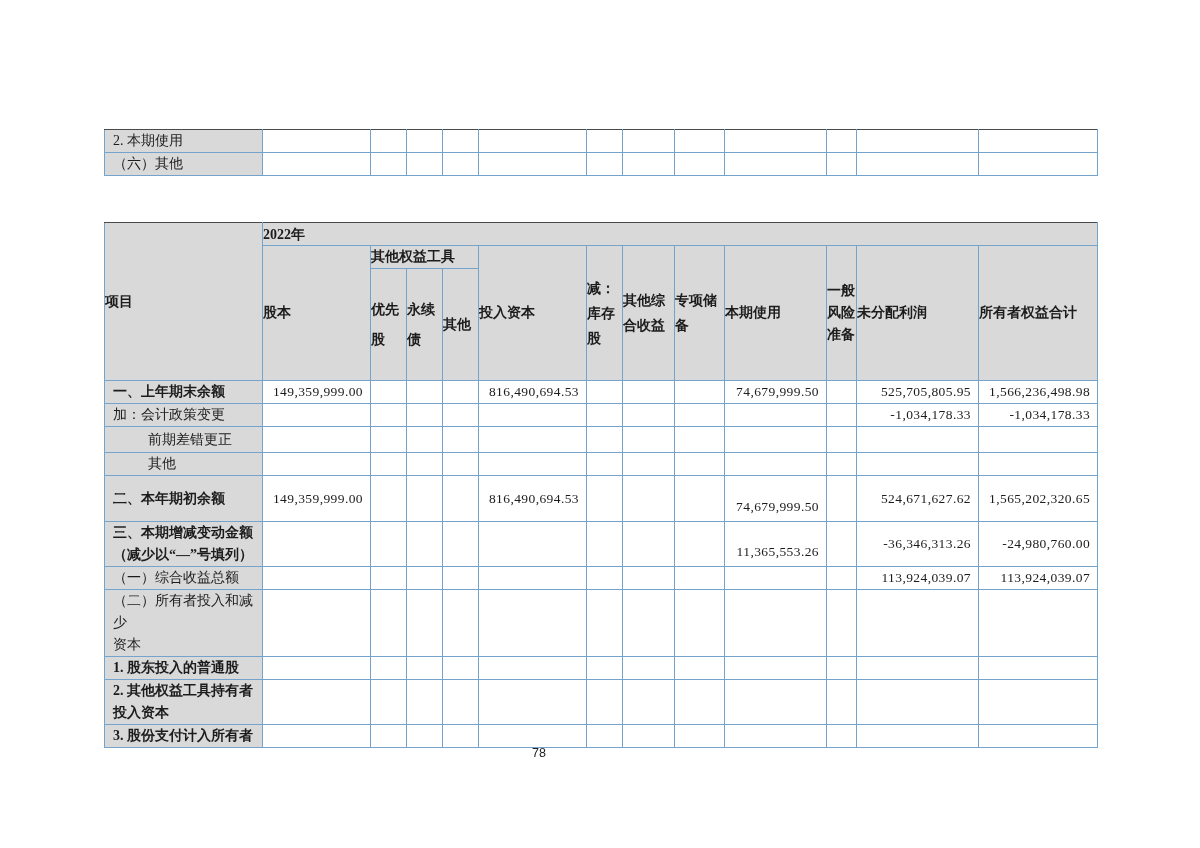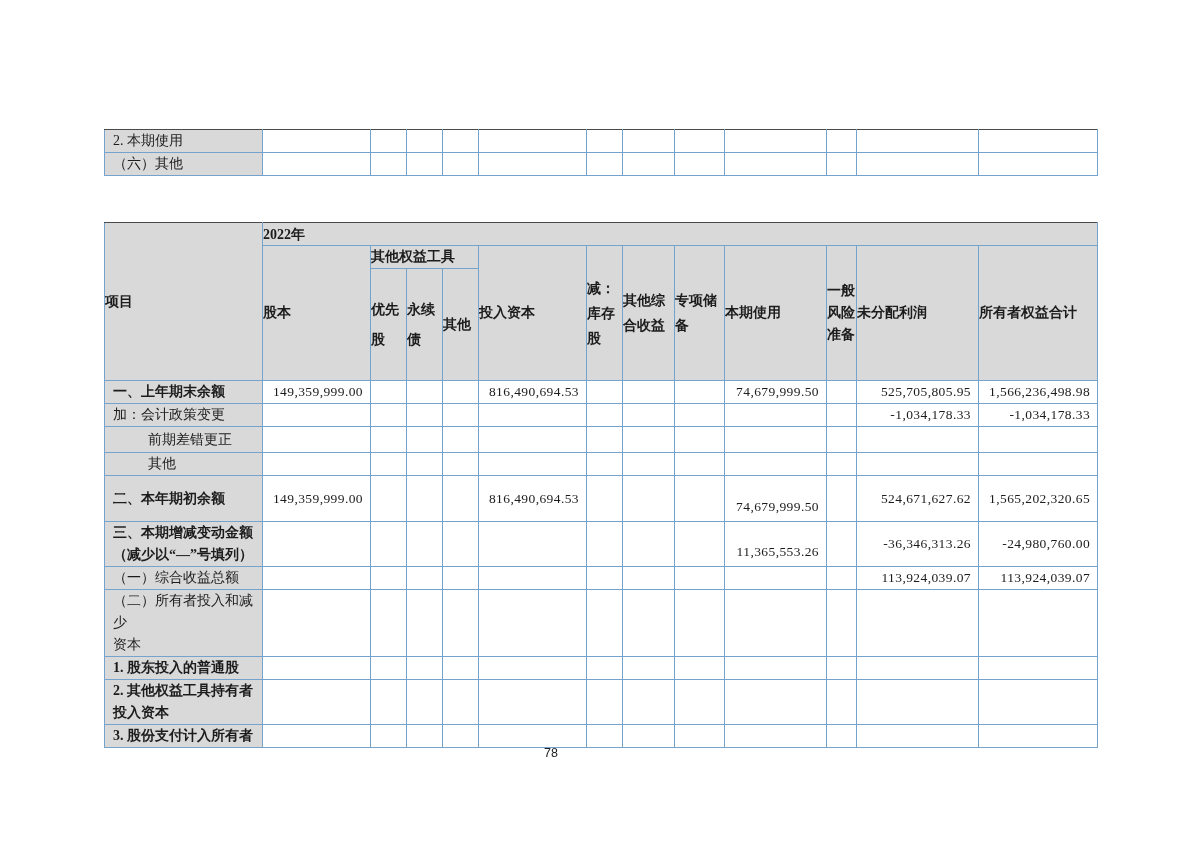--- a/index.html
+++ b/index.html
@@ -63,21 +63,21 @@
   }
   .h1 td { line-height: 21px; }
   td.item-head { }
   td.vh2 { line-height: 25px; padding: 0 6px; }
   td.risk-head { line-height: 22px; padding: 0 8px; }
   .h3 td { line-height: 30px; padding: 0 10px; }
 
   .page-num {
     position: absolute;
     top: 746px;
-    left: 16px;
+    left: 4px;
     width: 1070px;
     text-align: center;
     font-family: "Liberation Sans", "DejaVu Sans", sans-serif;
     font-size: 12.5px;
     color: #222;
   }
 </style>
 </head>
 <body>
 

